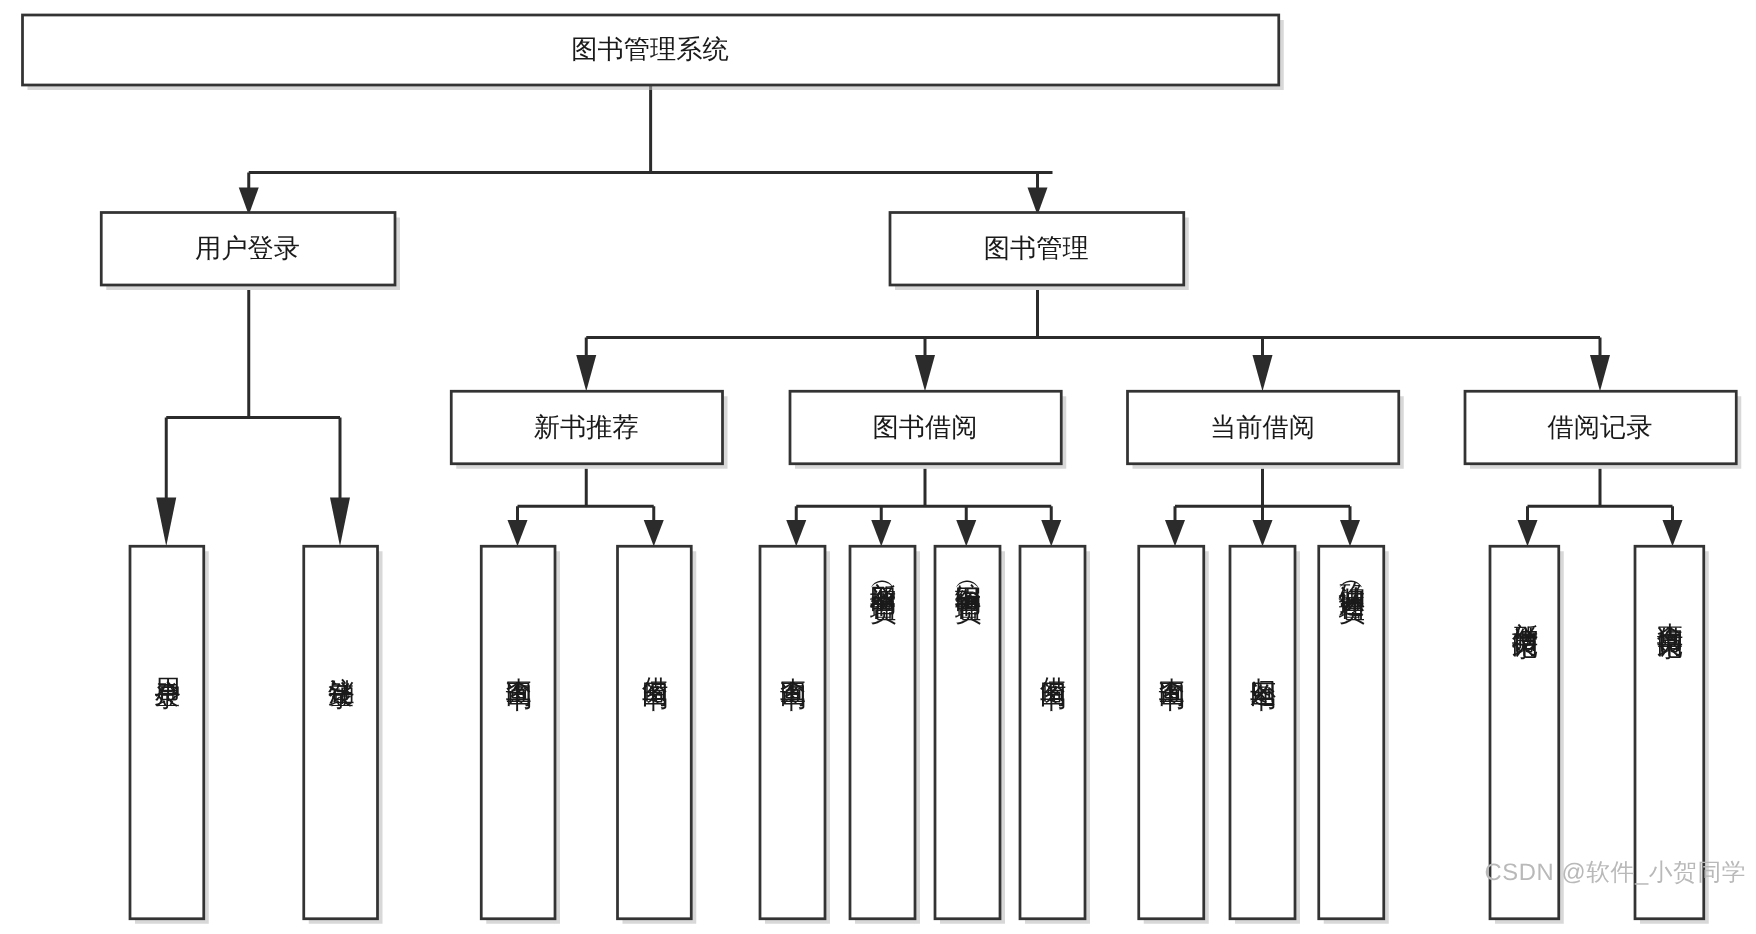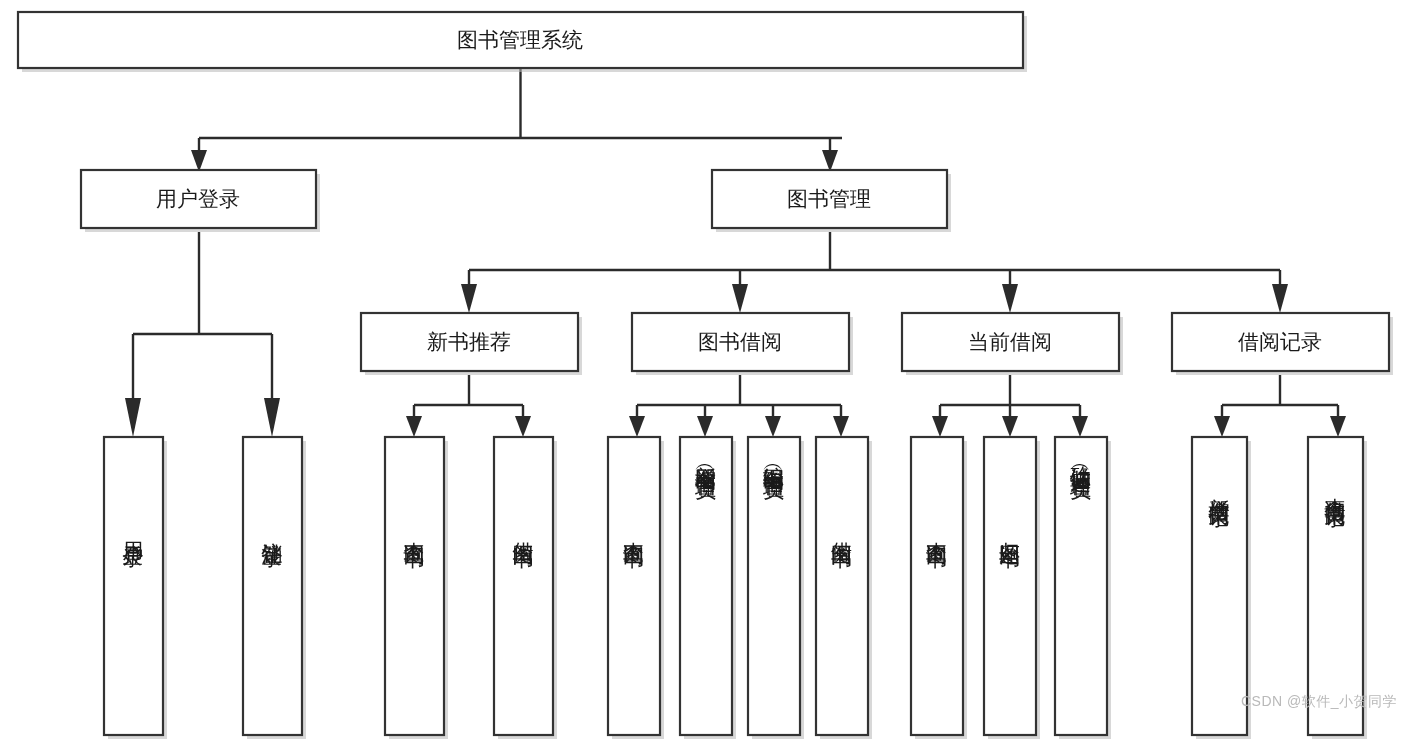--- a/index.html
+++ b/index.html
@@ -61,21 +61,21 @@
     line-height: 1;
     color: #1a1a1a;
     letter-spacing: 2px;
     white-space: nowrap;
   }
   .watermark {
     position: absolute;
     right: 8px;
     bottom: 6px;
     font-family: "Liberation Sans", "DejaVu Sans", sans-serif;
-    font-size: 14px;
+    font-size: 19px;
     color: #b9b9b9;
     letter-spacing: 0.5px;
     white-space: nowrap;
   }
 </style>
 </head>
 <body>
 
 <div id="diagram-root">
 

